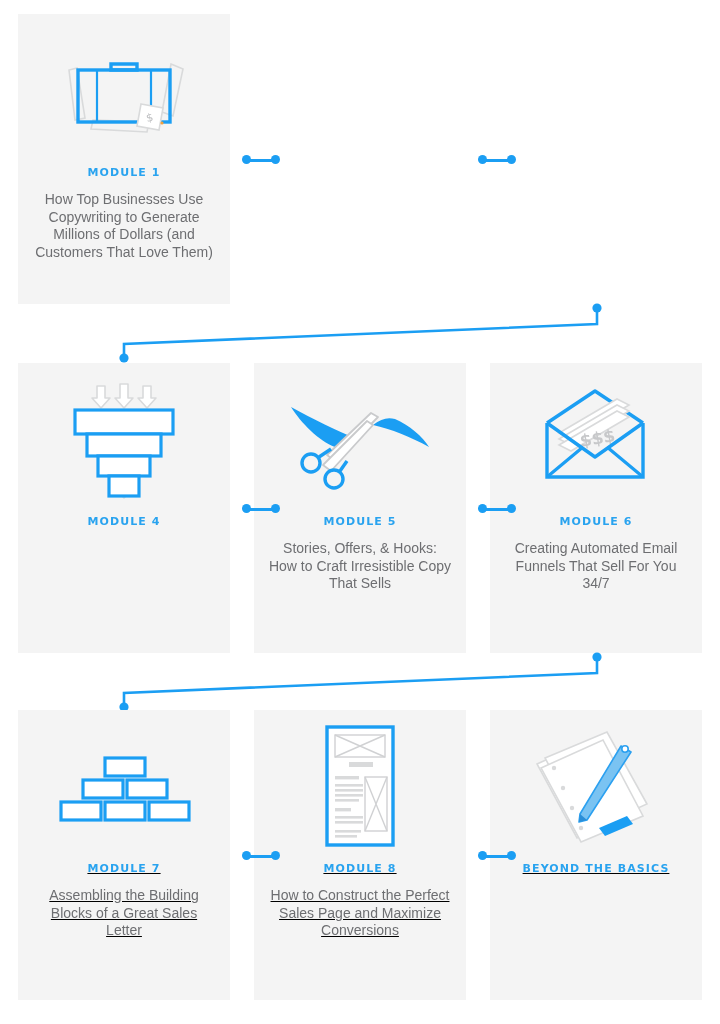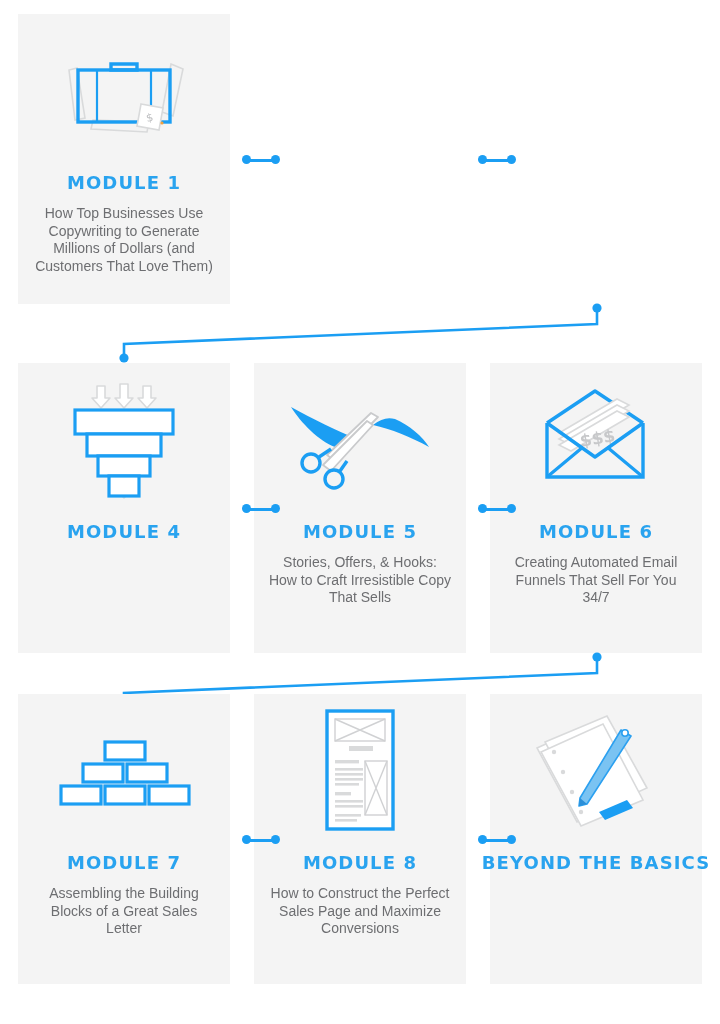--- a/index.html
+++ b/index.html
@@ -25,21 +25,21 @@
   .row {
     position: absolute;
     left: 18px;
     width: 684px;
     display: flex;
     flex-direction: row;
     justify-content: space-between;
   }
   .row-1 { top: 14px; }
   .row-2 { top: 363px; }
-  .row-3 { top: 694px; }
+  .row-3 { top: 710px; text-decoration: underline; }
 
   .card {
     width: 212px;
     height: 290px;
     background: #f4f4f4;
     box-sizing: border-box;
     padding: 0 12px;
     display: flex;
     flex-direction: column;
     align-items: center;
@@ -52,27 +52,27 @@
     display: flex;
     align-items: center;
     justify-content: center;
     box-sizing: border-box;
     padding-top: 6px;
   }
   .icon-wrap svg { display: block; }
 
   .module-title {
     color: #29a3ef;
-    font-size: 18px;
+    font-size: 11px;
     font-weight: bold;
     letter-spacing: 1.1px;
     text-transform: uppercase;
     text-align: center;
     font-family: "DejaVu Sans", sans-serif;
-    margin-top: 8px;
+    margin-top: 2px;
     margin-bottom: 12px;
     white-space: nowrap;
   }
 
   .module-desc {
     color: #6d6e71;
     font-size: 14px;
     line-height: 17.6px;
     text-align: center;
     font-family: "Liberation Sans", sans-serif;

